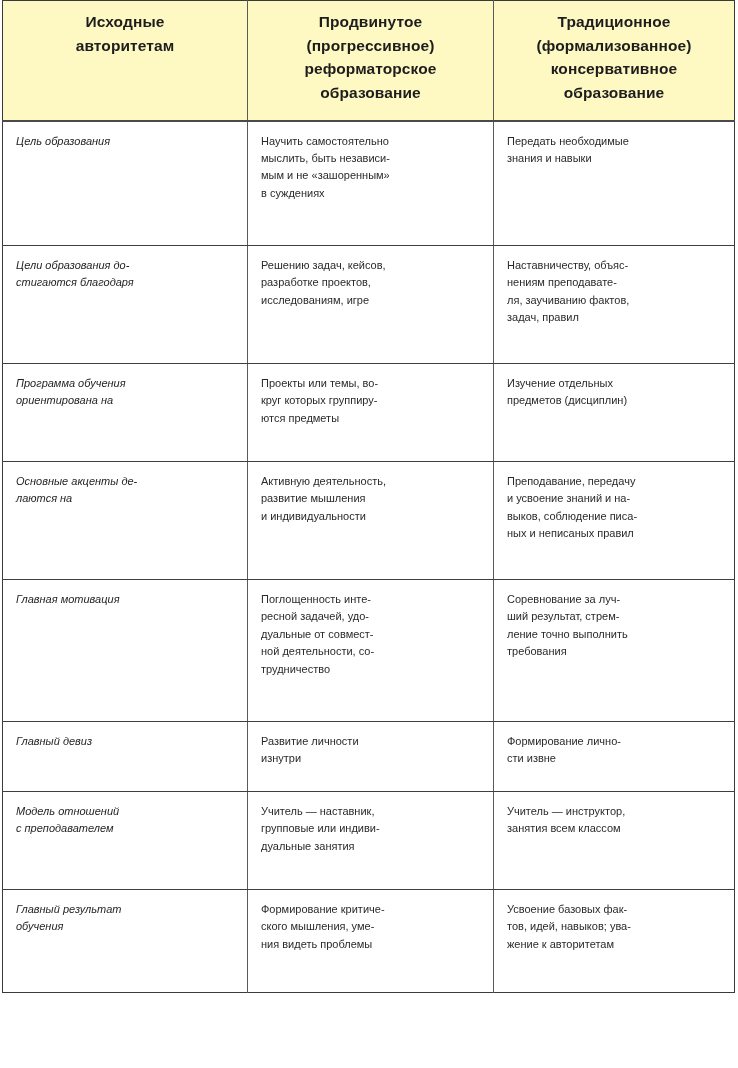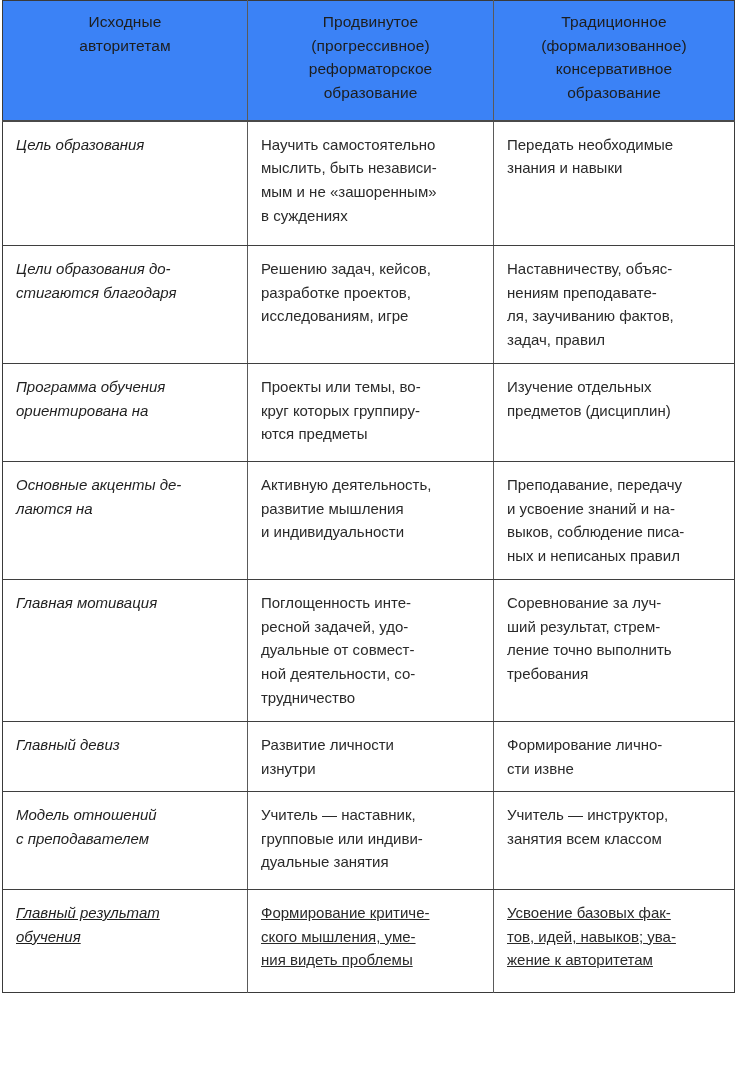--- a/index.html
+++ b/index.html
@@ -26,44 +26,44 @@
     border-top: 1.5px solid #3a3a3a;
     border-bottom: 1.5px solid #3a3a3a;
   }
 
   col.c1 { width: 245px; }
   col.c2 { width: 246px; }
   col.c3 { width: 241px; }
 
   
   thead th {
-    background: #3b82f6;
+    background: #fef9c3;
     border-bottom: 2.5px solid #4a4a4a;
     border-right: 1.5px solid #5a5a5a;
     text-align: center;
     vertical-align: top;
     padding: 9px 12px 14px 12px;
     font-size: 15.5px;
-    font-weight: 400;
+    font-weight: 700;
     line-height: 1.53;
     color: #1d1d1d;
     letter-spacing: 0.1px;
     height: 120px;
     box-sizing: border-box;
   }
   thead th:last-child { border-right: none; }
   thead th .hline { display: block; white-space: nowrap; }
 
   
   tbody td {
     border-bottom: 1.6px solid #3f3f3f;
     border-right: 1.5px solid #5a5a5a;
     vertical-align: top;
     padding: 11px 12px 10px 13px;
-    font-size: 15px;
+    font-size: 11px;
     line-height: 1.58;
     color: #2a2a2a;
     box-sizing: border-box;
   }
   tbody td:last-child { border-right: none; }
   tbody tr:last-child td { border-bottom: none; }
 
   tbody td.premise {
     font-style: italic;
     color: #1f1f1f;
@@ -72,21 +72,21 @@
 
   
   tr.r0 td { height: 125px; }
   tr.r1 td { height: 118px; }
   tr.r2 td { height: 70px;  }
   tr.r3 td { height: 98px;  }
   tr.r4 td { height: 118px; }
   tr.r5 td { height: 142px; }
   tr.r6 td { height: 70px;  }
   tr.r7 td { height: 98px;  }
-  tr.r8 td { height: 103px; text-decoration: underline; }
+  tr.r8 td { height: 103px; }
 </style>
 </head>
 <body>
 
 <table id="comparison-table">
   <colgroup>
     <col class="c1">
       <col class="c2">
       <col class="c3">
   </colgroup>

